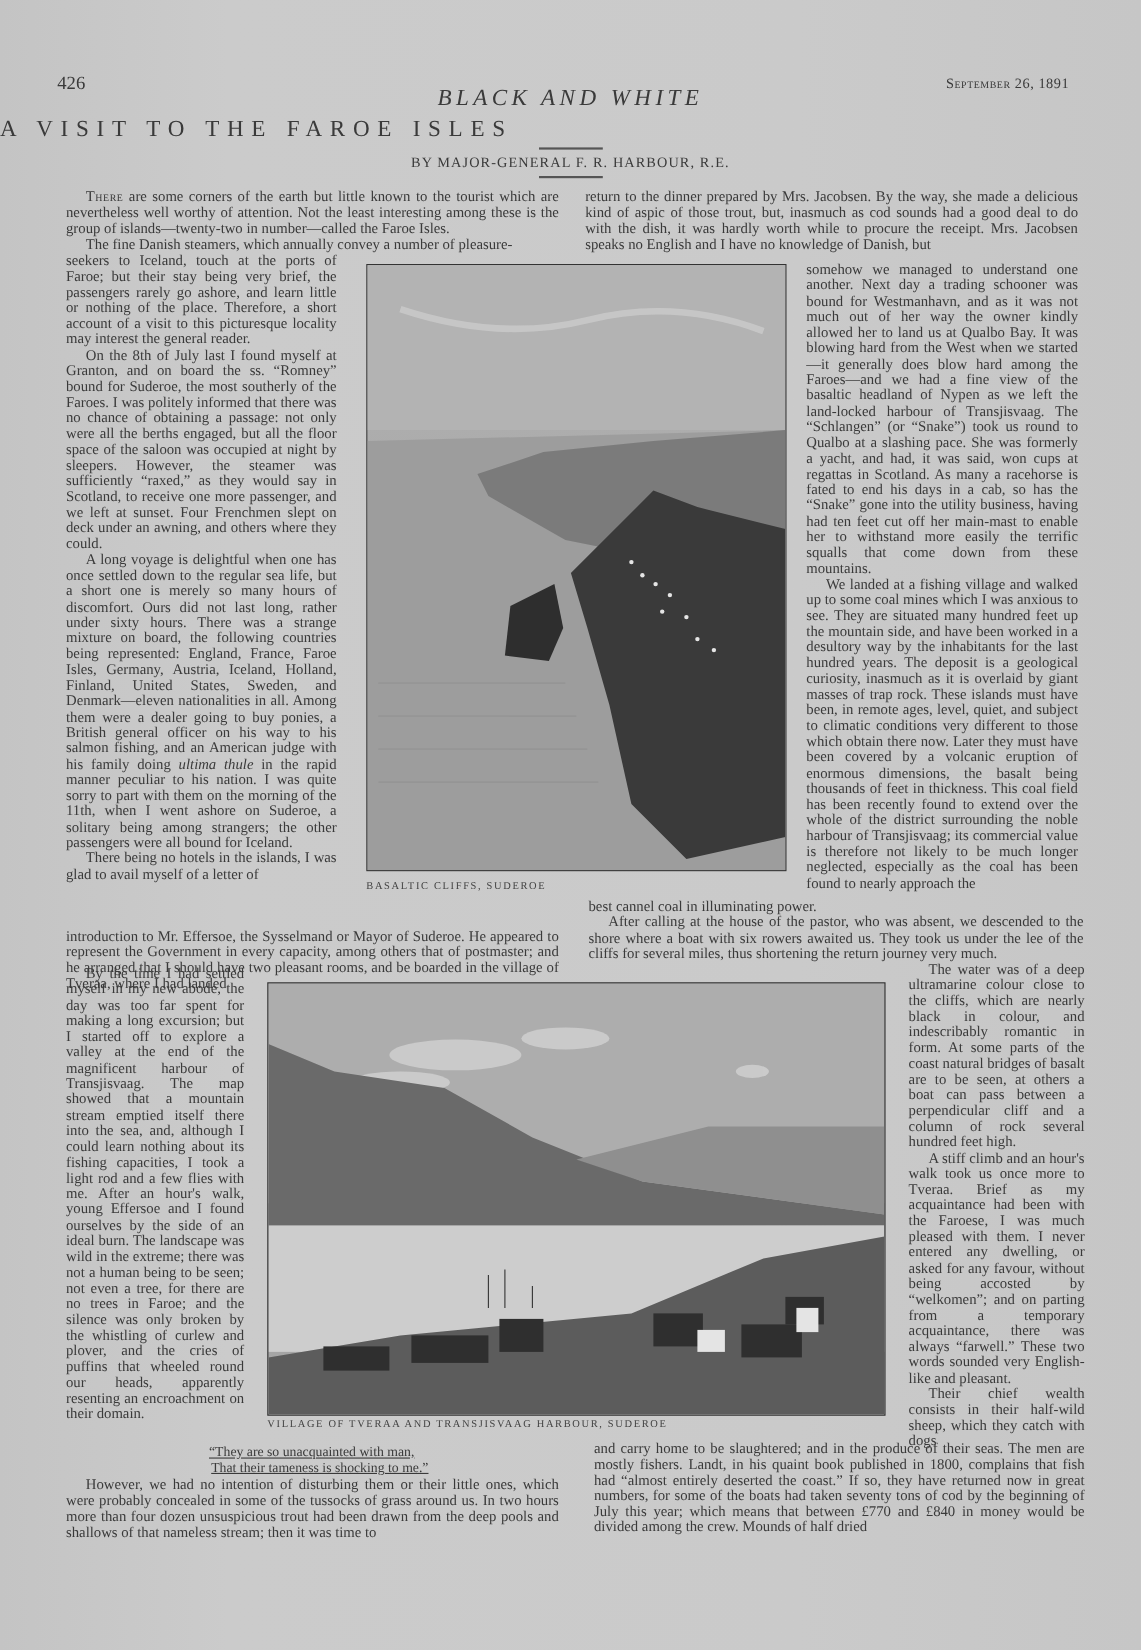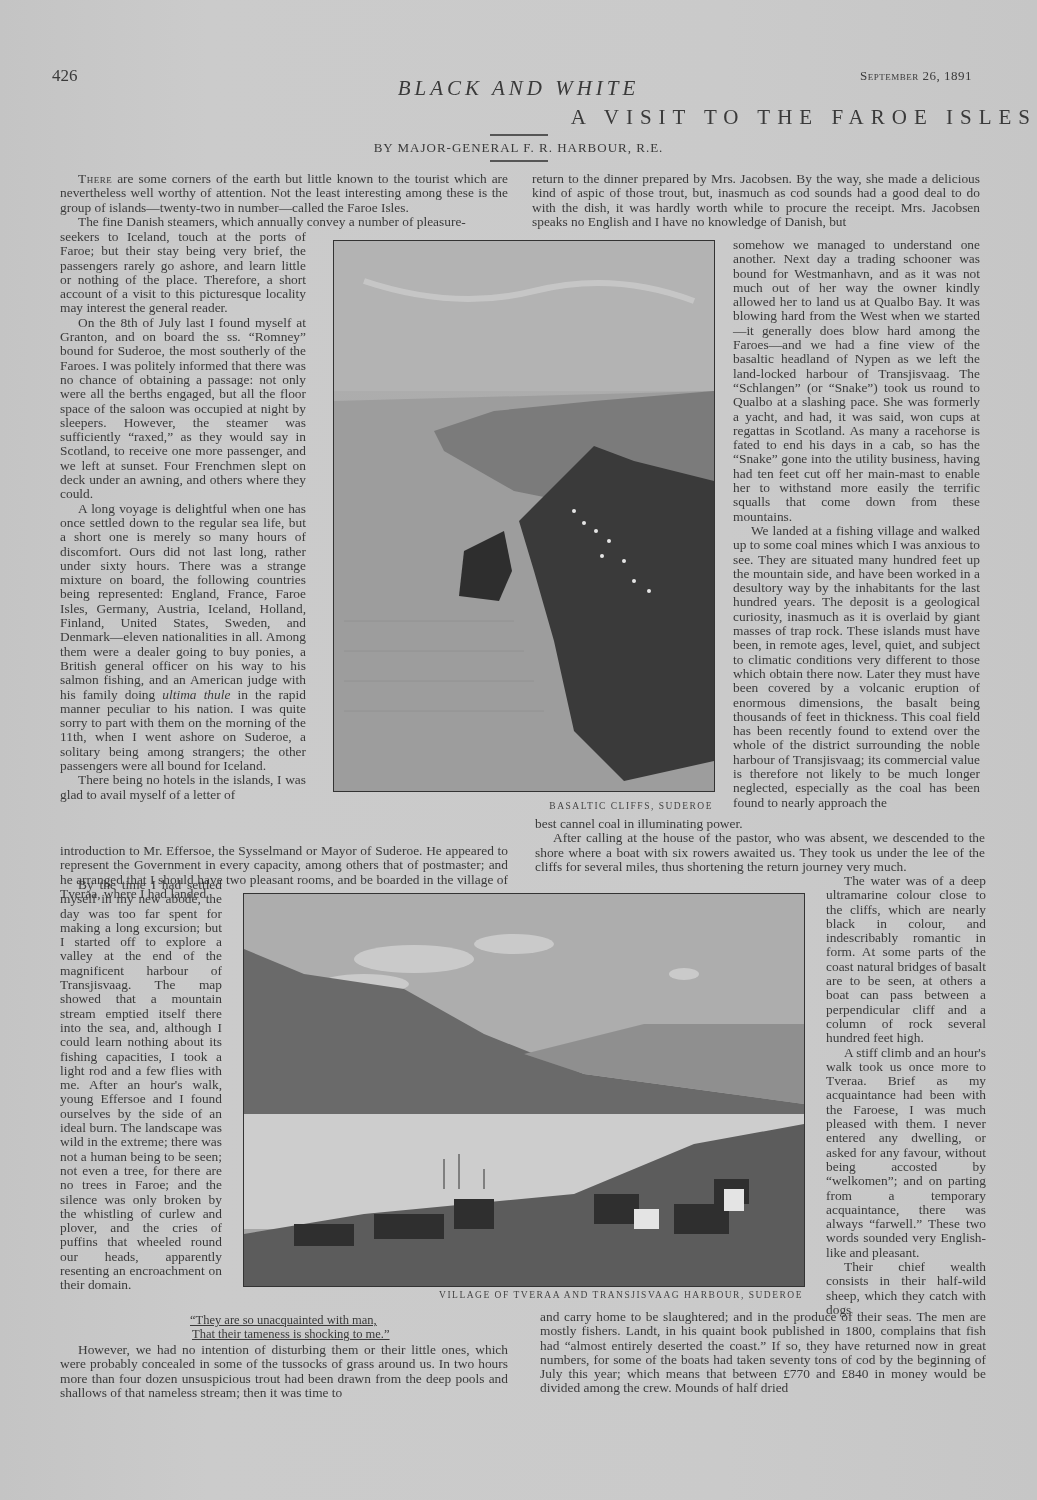--- a/index.html
+++ b/index.html
@@ -9,28 +9,28 @@
     font-family:"Liberation Serif", "DejaVu Serif", serif;
     color:#3a3a3a;
     position:relative;
   }
   .page { position:absolute; left:0; top:0; width:1037px; height:1500px;
     background: linear-gradient(90deg,#c4c4c4 0%,#cbcbcb 20%,#cacaca 70%,#c6c6c6 100%); }
   .abs { position:absolute; }
   .folio { top:66px; left:52px; font-size:17px; }
   .masthead { top:76px; left:0; width:1037px; text-align:center; font-style:italic; font-size:21px; letter-spacing:4px; }
   .date { top:68px; left:860px; font-size:13px; font-variant:small-caps; letter-spacing:0.5px; }
-  .title { top:105px; left:0; width:1037px; text-align:right; font-size:21px; letter-spacing:7px; }
+  .title { top:105px; left:0; width:1037px; text-align:left; font-size:21px; letter-spacing:7px; }
   .rule { height:2px; background:#555; width:58px; left:490px; }
   .byline { top:140px; left:0; width:1037px; text-align:center; font-size:13px; letter-spacing:1px; }
   .txt { font-size:13.4px; line-height:14.3px; text-align:justify; }
   .txt p { margin:0; text-indent:18px; }
   .txt p.noind { text-indent:0; }
   .sc { font-variant:small-caps; letter-spacing:0.5px; }
-  .caption { font-size:9.5px; letter-spacing:1.5px; text-align:right; color:#444; }
+  .caption { font-size:9.5px; letter-spacing:1.5px; text-align:left; color:#444; }
   .img { border:1px solid #333; overflow:hidden; }
   .verse { font-size:12.5px; line-height:14px;text-decoration:underline; }
 </style>
 </head>
 <body>
 
 <div class="page">
 
   <div class="abs folio">426</div>
   <div class="abs masthead">BLACK AND WHITE</div>

